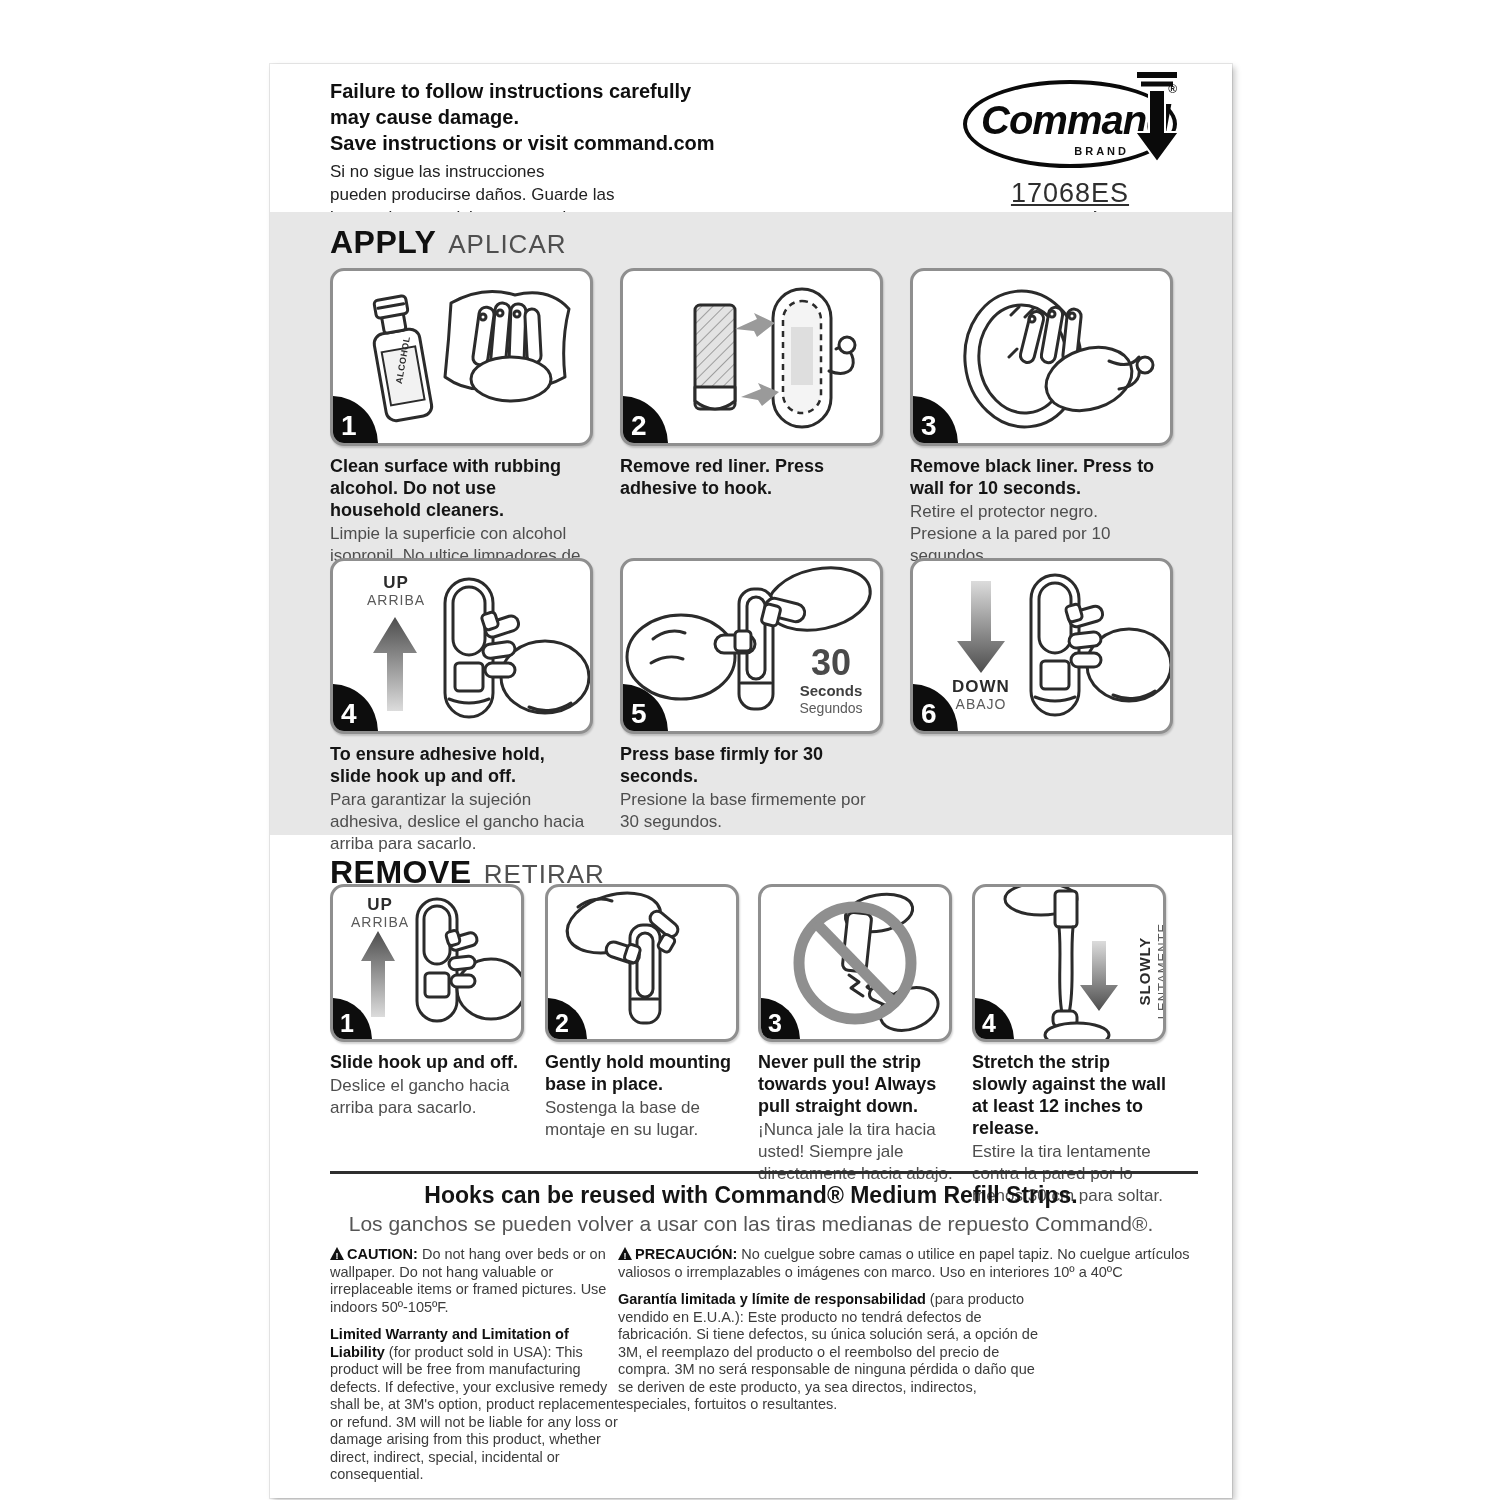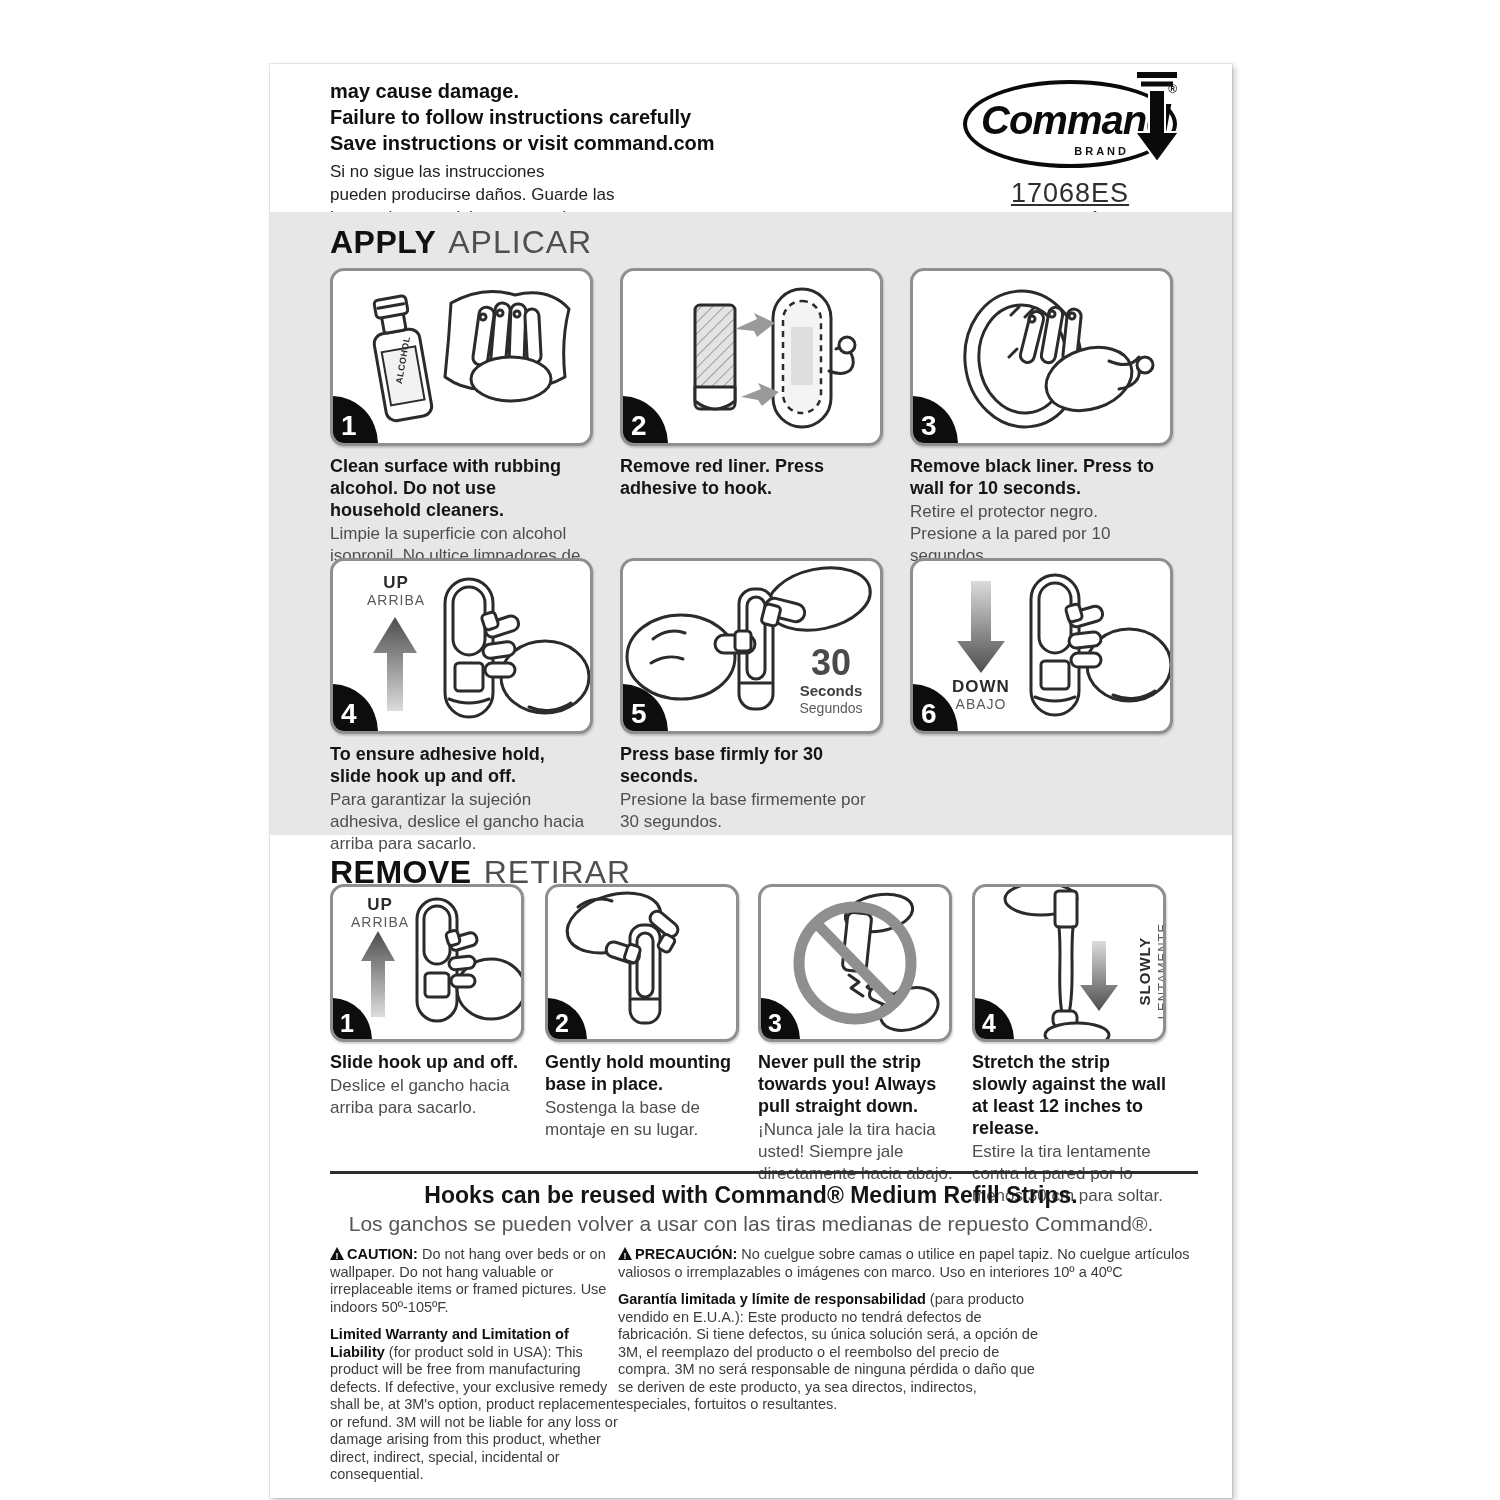--- a/index.html
+++ b/index.html
@@ -27,21 +27,21 @@
   }
   .logo-reg{position:absolute;right:-4px;top:-2px;font-size:12px;font-weight:bold;}
   .logo-brand{position:absolute;right:44px;bottom:7px;font-size:11px;letter-spacing:3px;color:#111;font-weight:bold;text-align:right;}
   .logo-arrow{position:absolute;right:-16px;top:-14px;}
   .logo-model{margin-top:6px;font-size:27px;color:#2e2e2e;letter-spacing:1px;text-decoration:underline;}
   .logo-site{font-size:25px;color:#3d3d3d;margin-top:-2px;}
   
   .apply-band{position:absolute;left:0;top:148px;width:962px;height:623px;background:#e7e7e7;}
   .sec-title{position:absolute;display:flex;align-items:baseline;gap:12px;}
   .sec-title .en{font-size:32px;font-weight:800;letter-spacing:.5px;color:#111;text-align:right;}
-  .sec-title .es{font-size:32px;color:#4f4f4f;letter-spacing:1px;}
+  .sec-title .es{font-size:26px;color:#4f4f4f;letter-spacing:1px;}
   
   .cell{position:absolute;}
   .imgbox{
     position:relative;background:#fff;border:3.5px solid #8f8f8f;border-radius:14px;
     box-shadow:1px 2px 2px rgba(0,0,0,.18);overflow:hidden;
   }
   .badge{
     position:absolute;left:-1px;bottom:-1px;width:46px;height:48px;background:#0d0d0d;
     border-top-right-radius:100%;
   }
@@ -84,22 +84,22 @@
           <stop offset="1" stop-color="#4d4d4d"></stop>
       </linearGradient>
       <pattern id="hatch" width="8" height="8" patternUnits="userSpaceOnUse" patternTransform="rotate(45)">
         <rect width="8" height="8" fill="#e3e3e3"></rect>
         <line x1="0" y1="0" x2="0" y2="8" stroke="#9d9d9d" stroke-width="2"></line>
       </pattern>
     </defs>
   </svg>
 
   <div class="hdr-warn">
+    <div class="b">Failure to follow instructions carefully</div>
     <div class="b">may cause damage.</div>
-    <div class="b">Failure to follow instructions carefully</div>
     <div class="b">Save instructions or visit command.com</div>
     <div class="r" style="margin-top:4px">Si no sigue las instrucciones</div>
     <div class="r">pueden producirse daños. Guarde las</div>
     <div class="r">instrucciones o visite command.com</div>
   </div>
 
   <div class="logo-block">
     <div class="logo-oval">
       <span class="logo-word">Command</span>
       <span class="logo-reg">®</span>

